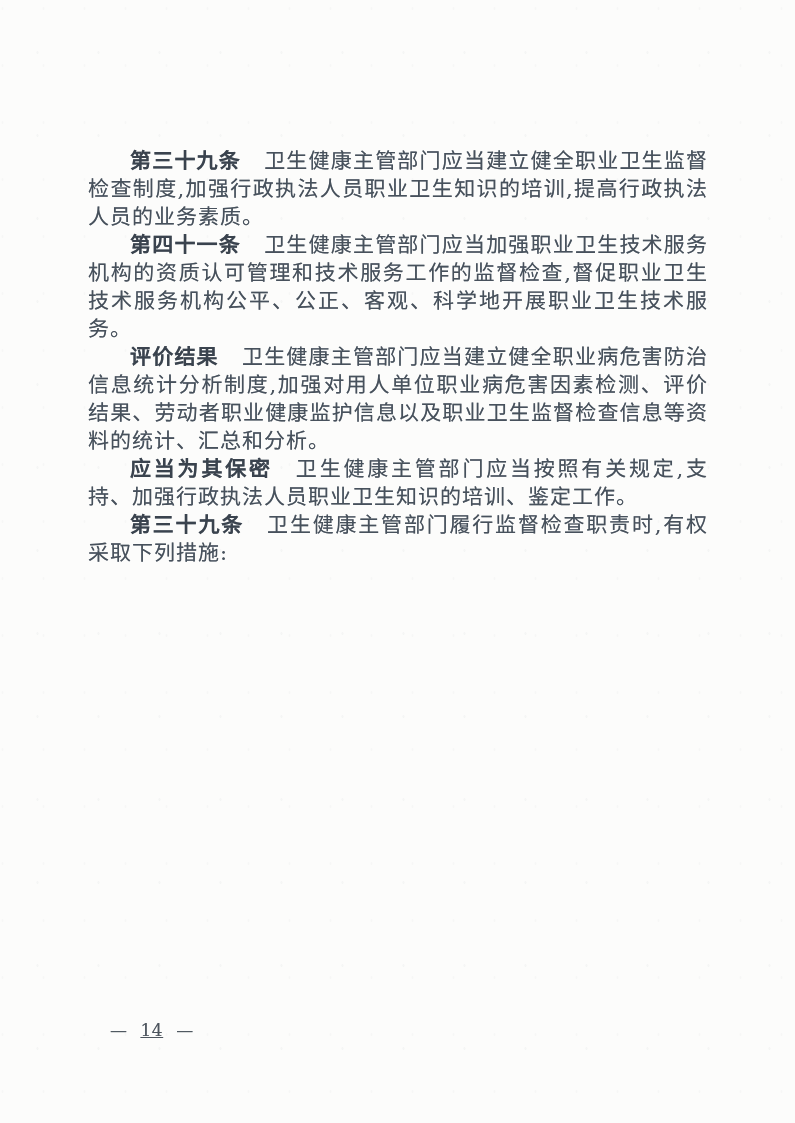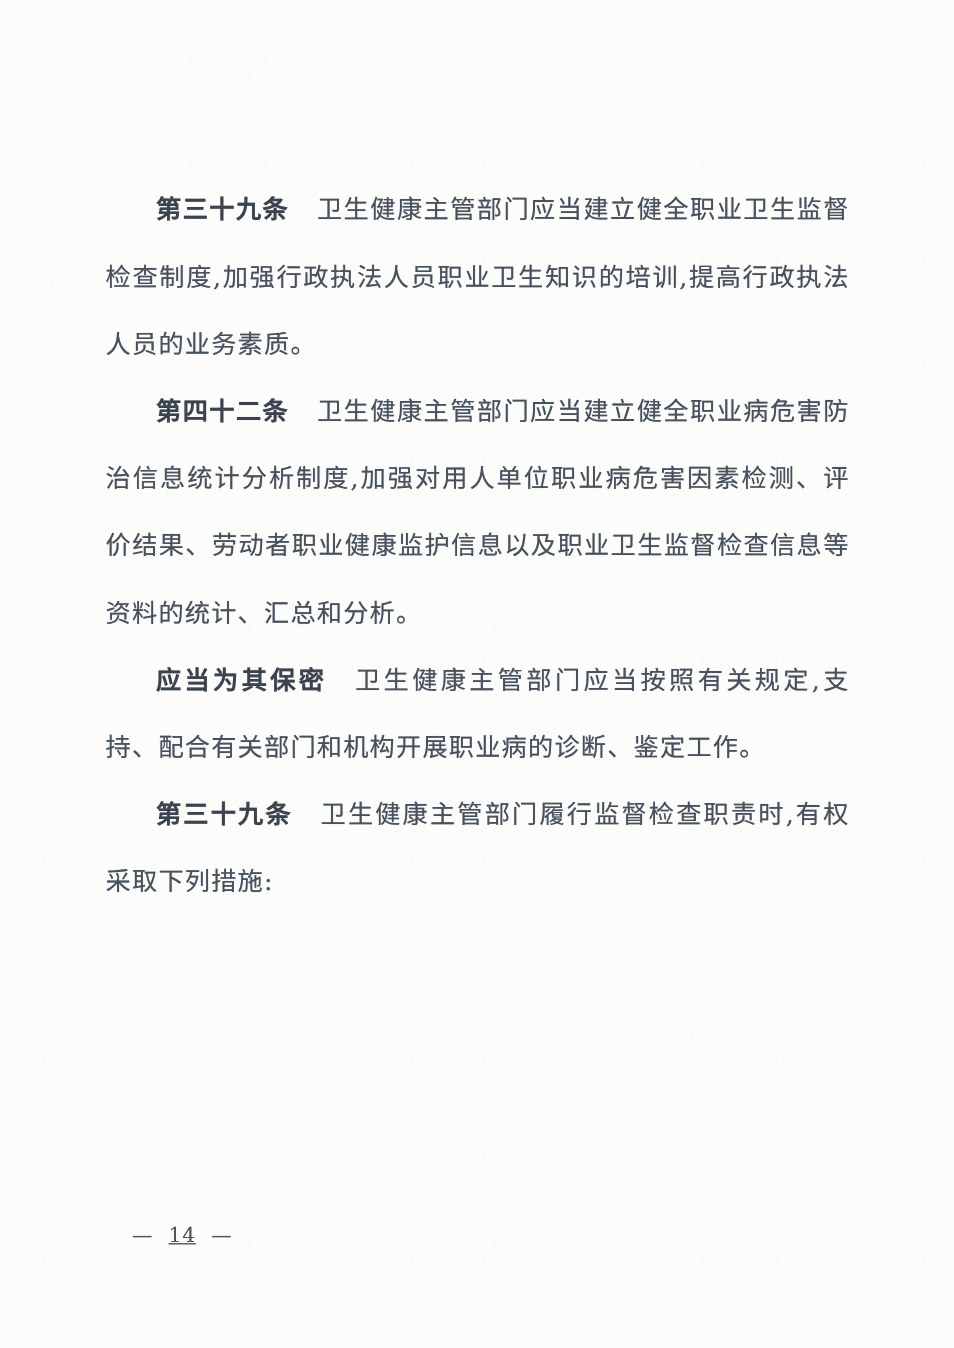--- a/index.html
+++ b/index.html
@@ -25,21 +25,21 @@
   }
   .page-body{
     position:absolute;left:88px;top:147px;width:620px;
   }
   p.para{
     margin:0;
     text-indent:2em;
     text-align:justify;
     text-justify:inter-character;
     font-size:21px;
-    line-height:56px;
+    line-height:28px;
     letter-spacing:1px;
     color:var(--ink);
     text-shadow:0 0 0.6px rgba(71,81,92,0.55);
   }
   p.para .lead{
     font-family:"DejaVu Sans","Liberation Sans",sans-serif;
     font-weight:bold;
     color:var(--ink-bold);
     margin-right:1.1em;
   }
@@ -56,24 +56,27 @@
 </head>
 <body>
 
 <div class="noise"></div>
 
 <div class="page-body">
   <p class="para">
     <span class="lead">第三十九条</span><span>卫生健康主管部门应当建立健全职业卫生监督检查制度,加强行政执法人员职业卫生知识的培训,提高行政执法人员的业务素质。</span>
   </p>
   <p class="para">
-    <span class="lead">第四十二条</span><span>卫生健康主管部门应当建立健全职业病危害防治信息统计分析制度,加强对用人单位职业病危害因素检测、评价结果、劳动者职业健康监护信息以及职业卫生监督检查信息等资料的统计、汇总和分析。</span>
+    <span class="lead">第四十一条</span><span>卫生健康主管部门应当加强职业卫生技术服务机构的资质认可管理和技术服务工作的监督检查,督促职业卫生技术服务机构公平、公正、客观、科学地开展职业卫生技术服务。</span>
   </p>
   <p class="para">
-    <span class="lead">应当为其保密</span><span>卫生健康主管部门应当按照有关规定,支持、配合有关部门和机构开展职业病的诊断、鉴定工作。</span>
+    <span class="lead">评价结果</span><span>卫生健康主管部门应当建立健全职业病危害防治信息统计分析制度,加强对用人单位职业病危害因素检测、评价结果、劳动者职业健康监护信息以及职业卫生监督检查信息等资料的统计、汇总和分析。</span>
+  </p>
+  <p class="para">
+    <span class="lead">应当为其保密</span><span>卫生健康主管部门应当按照有关规定,支持、加强行政执法人员职业卫生知识的培训、鉴定工作。</span>
   </p>
   <p class="para">
     <span class="lead">第三十九条</span><span>卫生健康主管部门履行监督检查职责时,有权采取下列措施:</span>
   </p>
 </div>
 
 <div class="footer">
   <span>—</span><span class="num">14</span><span>—</span>
 </div>
 

